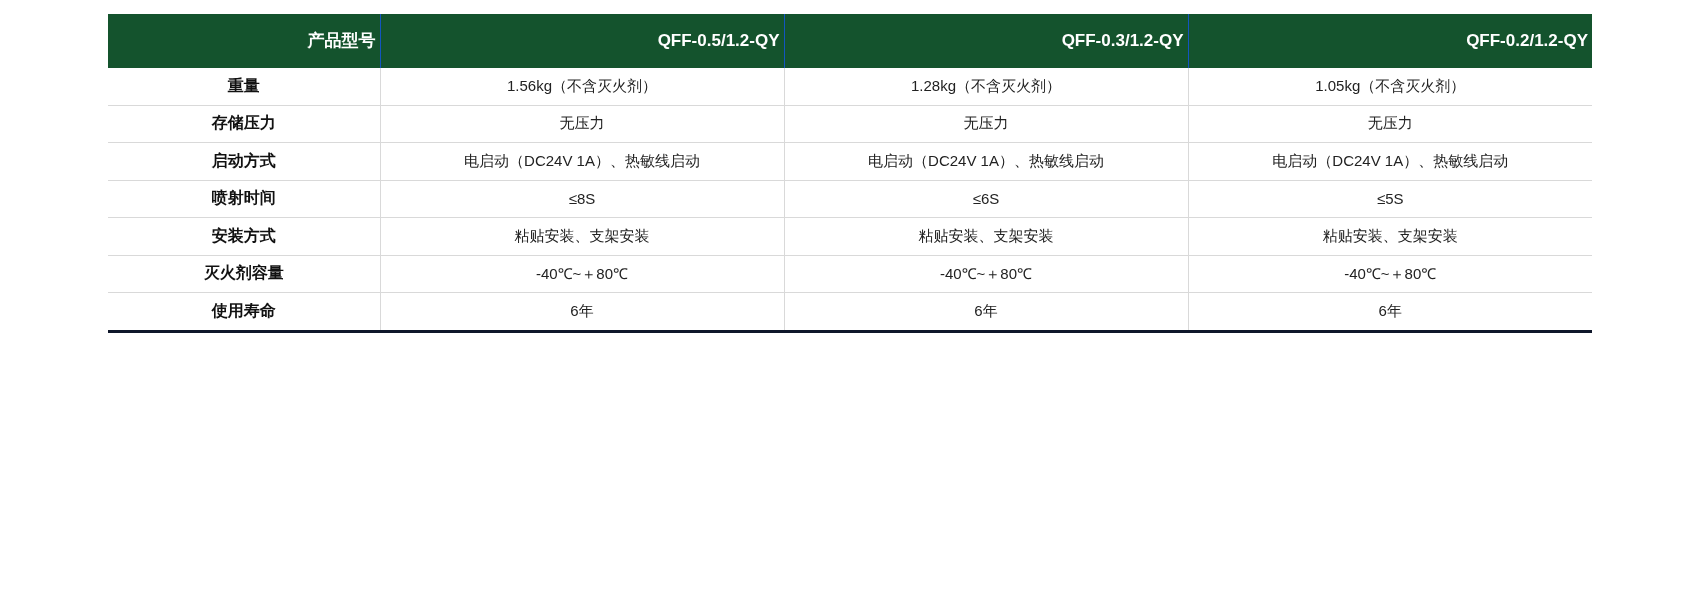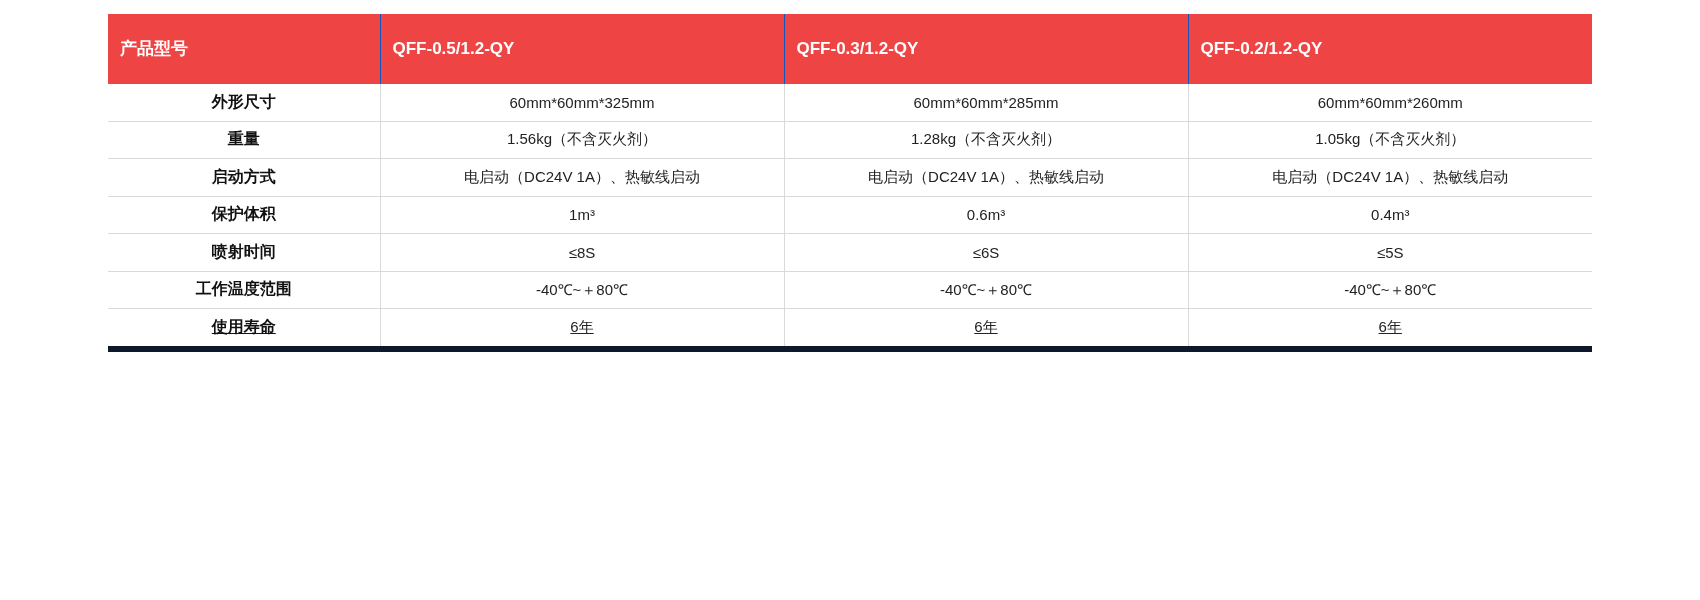--- a/index.html
+++ b/index.html
@@ -20,28 +20,28 @@
     border-collapse: collapse;
     width: 1484px;
     table-layout: fixed;
   }
   table.spec-table col.c0 { width: 272px; }
   table.spec-table col.c1 { width: 404px; }
   table.spec-table col.c2 { width: 404px; }
   table.spec-table col.c3 { width: 404px; }
 
   thead th {
-    background: #ef4444;
+    background: #14532d;
     color: #ffffff;
     font-size: 17px;
     font-weight: bold;
     height: 46px;
     line-height: 46px;
-    text-align: left;
-    padding: 12px;
+    text-align: right;
+    padding: 4px;
     border-right: 1px solid #1355c0;
   }
   thead th:last-child { border-right: none; }
 
   tbody td {
     height: 36.5px;
     font-size: 15px;
     color: #222222;
     text-align: center;
     padding: 0 6px;
@@ -51,21 +51,21 @@
     white-space: nowrap;
     overflow: hidden;
   }
   tbody td:last-child { border-right: none; }
   tbody tr td.label-cell {
     font-weight: bold;
     color: #111111;
     font-size: 16px;
     border-right: 1px solid #d9d9d9;
   }
-  tbody tr:last-child td { border-bottom: 6px solid #0f172a; text-decoration: underline; }
+  tbody tr:last-child td { border-bottom: 3px solid #0f172a; }
 </style>
 </head>
 <body>
 
 <div id="spec-wrap">
   <table class="spec-table">
     <colgroup>
       <col class="c0">
         <col class="c1">
         <col class="c2">
@@ -74,51 +74,51 @@
     <thead>
       <tr>
         <th>产品型号</th>
         <th>QFF-0.5/1.2-QY</th>
         <th>QFF-0.3/1.2-QY</th>
         <th>QFF-0.2/1.2-QY</th>
       </tr>
     </thead>
     <tbody>
       <tr>
-        <td class="label-cell">外形尺寸</td>
-        <td>60mm*60mm*325mm</td>
-        <td>60mm*60mm*285mm</td>
-        <td>60mm*60mm*260mm</td>
-      </tr>
-      <tr>
         <td class="label-cell">重量</td>
         <td>1.56kg（不含灭火剂）</td>
         <td>1.28kg（不含灭火剂）</td>
         <td>1.05kg（不含灭火剂）</td>
+      </tr>
+      <tr>
+        <td class="label-cell">存储压力</td>
+        <td>无压力</td>
+        <td>无压力</td>
+        <td>无压力</td>
       </tr>
       <tr>
         <td class="label-cell">启动方式</td>
         <td>电启动（DC24V 1A）、热敏线启动</td>
         <td>电启动（DC24V 1A）、热敏线启动</td>
         <td>电启动（DC24V 1A）、热敏线启动</td>
       </tr>
       <tr>
-        <td class="label-cell">保护体积</td>
-        <td>1m³</td>
-        <td>0.6m³</td>
-        <td>0.4m³</td>
-      </tr>
-      <tr>
         <td class="label-cell">喷射时间</td>
         <td>≤8S</td>
         <td>≤6S</td>
         <td>≤5S</td>
       </tr>
       <tr>
-        <td class="label-cell">工作温度范围</td>
+        <td class="label-cell">安装方式</td>
+        <td>粘贴安装、支架安装</td>
+        <td>粘贴安装、支架安装</td>
+        <td>粘贴安装、支架安装</td>
+      </tr>
+      <tr>
+        <td class="label-cell">灭火剂容量</td>
         <td>-40℃~＋80℃</td>
         <td>-40℃~＋80℃</td>
         <td>-40℃~＋80℃</td>
       </tr>
       <tr>
         <td class="label-cell">使用寿命</td>
         <td>6年</td>
         <td>6年</td>
         <td>6年</td>
       </tr>

